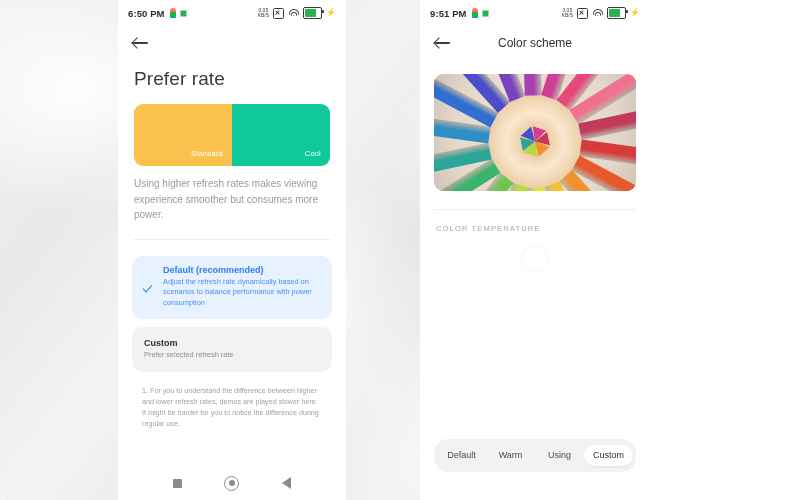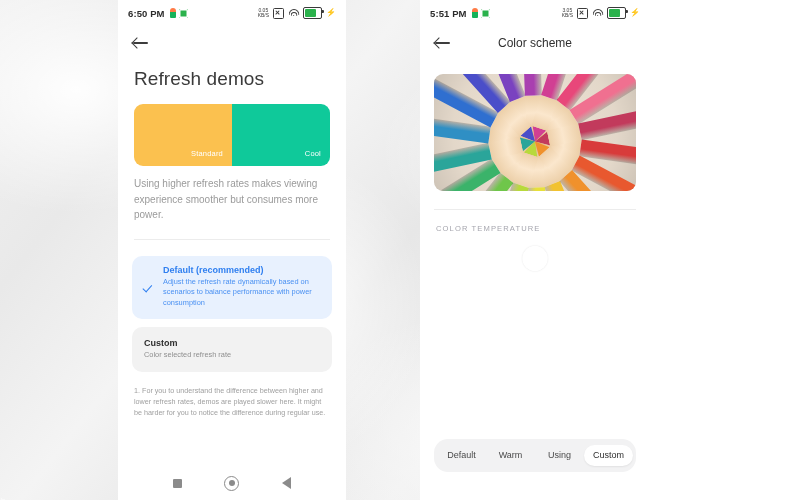--- a/index.html
+++ b/index.html
@@ -155,21 +155,21 @@
   .opt-sub   { font-size: 7.4px; line-height: 1.45; }
   .selected .opt-title { color: #2f7ff0; }
   .selected .opt-sub   { color: #4a91f2; }
   .plain .opt-title    { color: #2e2e2e; }
   .plain .opt-sub      { color: #8e8e8e; }
 
   .footnotes {
     margin: 14px 16px 0 16px;
     font-size: 7.2px; line-height: 1.52; color: #a0a0a0;
   }
-  .footnotes p { margin: 0; }
+  .footnotes p { margin: 8px; }
 
   .navbar {
     position: absolute; bottom: 0; left: 0; right: 0;
     height: 34px; display: flex; align-items: center; justify-content: space-around;
     padding: 0 34px;
   }
   .nav-square { width: 9px; height: 9px; background: #8b8b8b; border-radius: 1px; }
   .nav-home {
     width: 13px; height: 13px; border: 1.4px solid #8b8b8b; border-radius: 50%;
     display: flex; align-items: center; justify-content: center;
@@ -290,21 +290,21 @@
             <span></span>
           </div>
         <div class="ic-bolt">⚡</div>
       </div>
     </div>
 
     <div class="topbar">
       <div class="back-arrow"></div>
     </div>
 
-    <div class="page-title-lg">Refresh demos</div>
+    <div class="page-title-lg">Prefer rate</div>
 
     <div class="rate-slider">
       <div class="rate-half" id="slider-standard" style="background: rgb(251, 193, 79);">
         <span>Standard</span>
       </div>
       <div class="rate-half" id="slider-high" style="background: rgb(15, 201, 154);">
         <span>Cool</span>
       </div>
     </div>
 
@@ -316,41 +316,41 @@
       <div class="check-mark"></div>
       <div class="opt-body">
         <div class="opt-title">Default (recommended)</div>
         <div class="opt-sub">Adjust the refresh rate dynamically based on scenarios to balance performance with power consumption</div>
       </div>
     </div>
 
     <div class="option-card plain">
       <div class="opt-body">
         <div class="opt-title">Custom</div>
-        <div class="opt-sub">Color selected refresh rate</div>
+        <div class="opt-sub">Prefer selected refresh rate</div>
       </div>
     </div>
 
     <div class="footnotes">
       <p>1. For you to understand the difference between higher and lower refresh rates, demos are played slower here. It might be harder for you to notice the difference during regular use.</p>
     </div>
 
     <div class="navbar">
       <div class="nav-square"></div>
       <div class="nav-home">
           <i></i>
         </div>
       <div class="nav-back"></div>
     </div>
   </div>
 
   <div class="phone" id="phone-right">
 
     <div class="statusbar">
-      <div class="sb-time">5:51 PM</div>
+      <div class="sb-time">9:51 PM</div>
       <div class="sb-left-icons">
         <div class="ic-person"></div>
         <div class="ic-greenbox"></div>
       </div>
       <div class="sb-spacer"></div>
       <div class="sb-right">
         <div class="sb-net">
           <div>3.05</div>
           <div>KB/S</div>
         </div>

